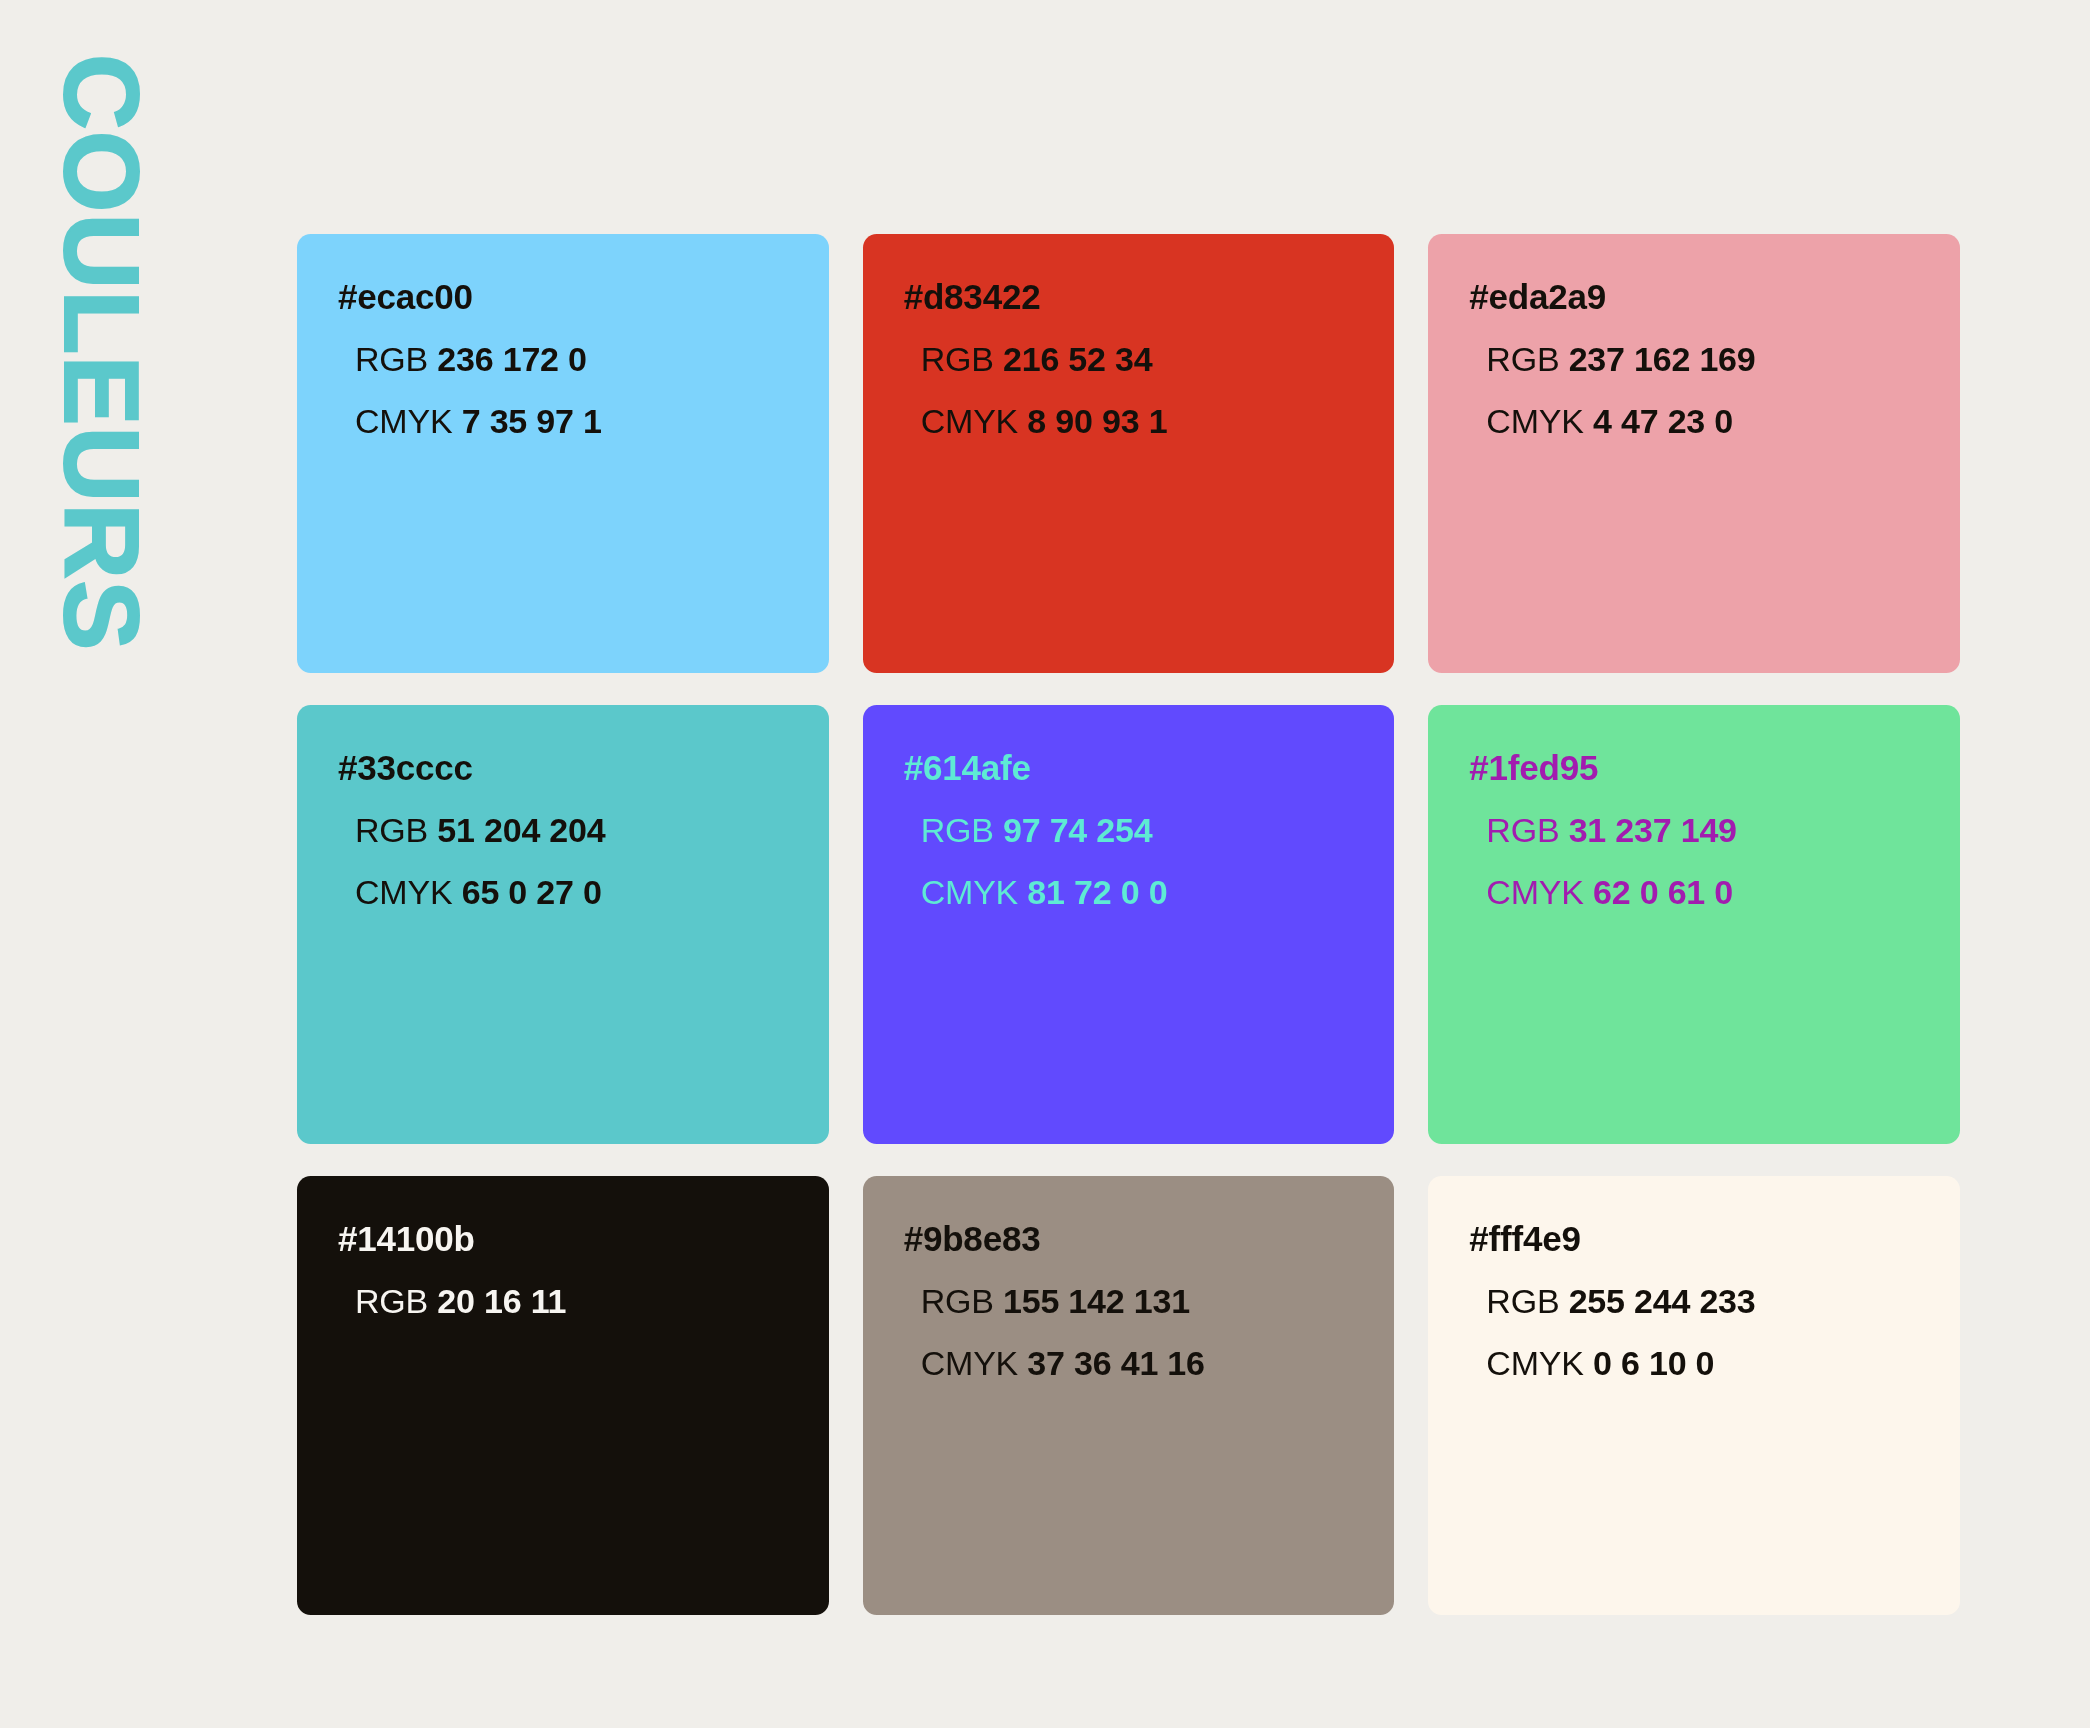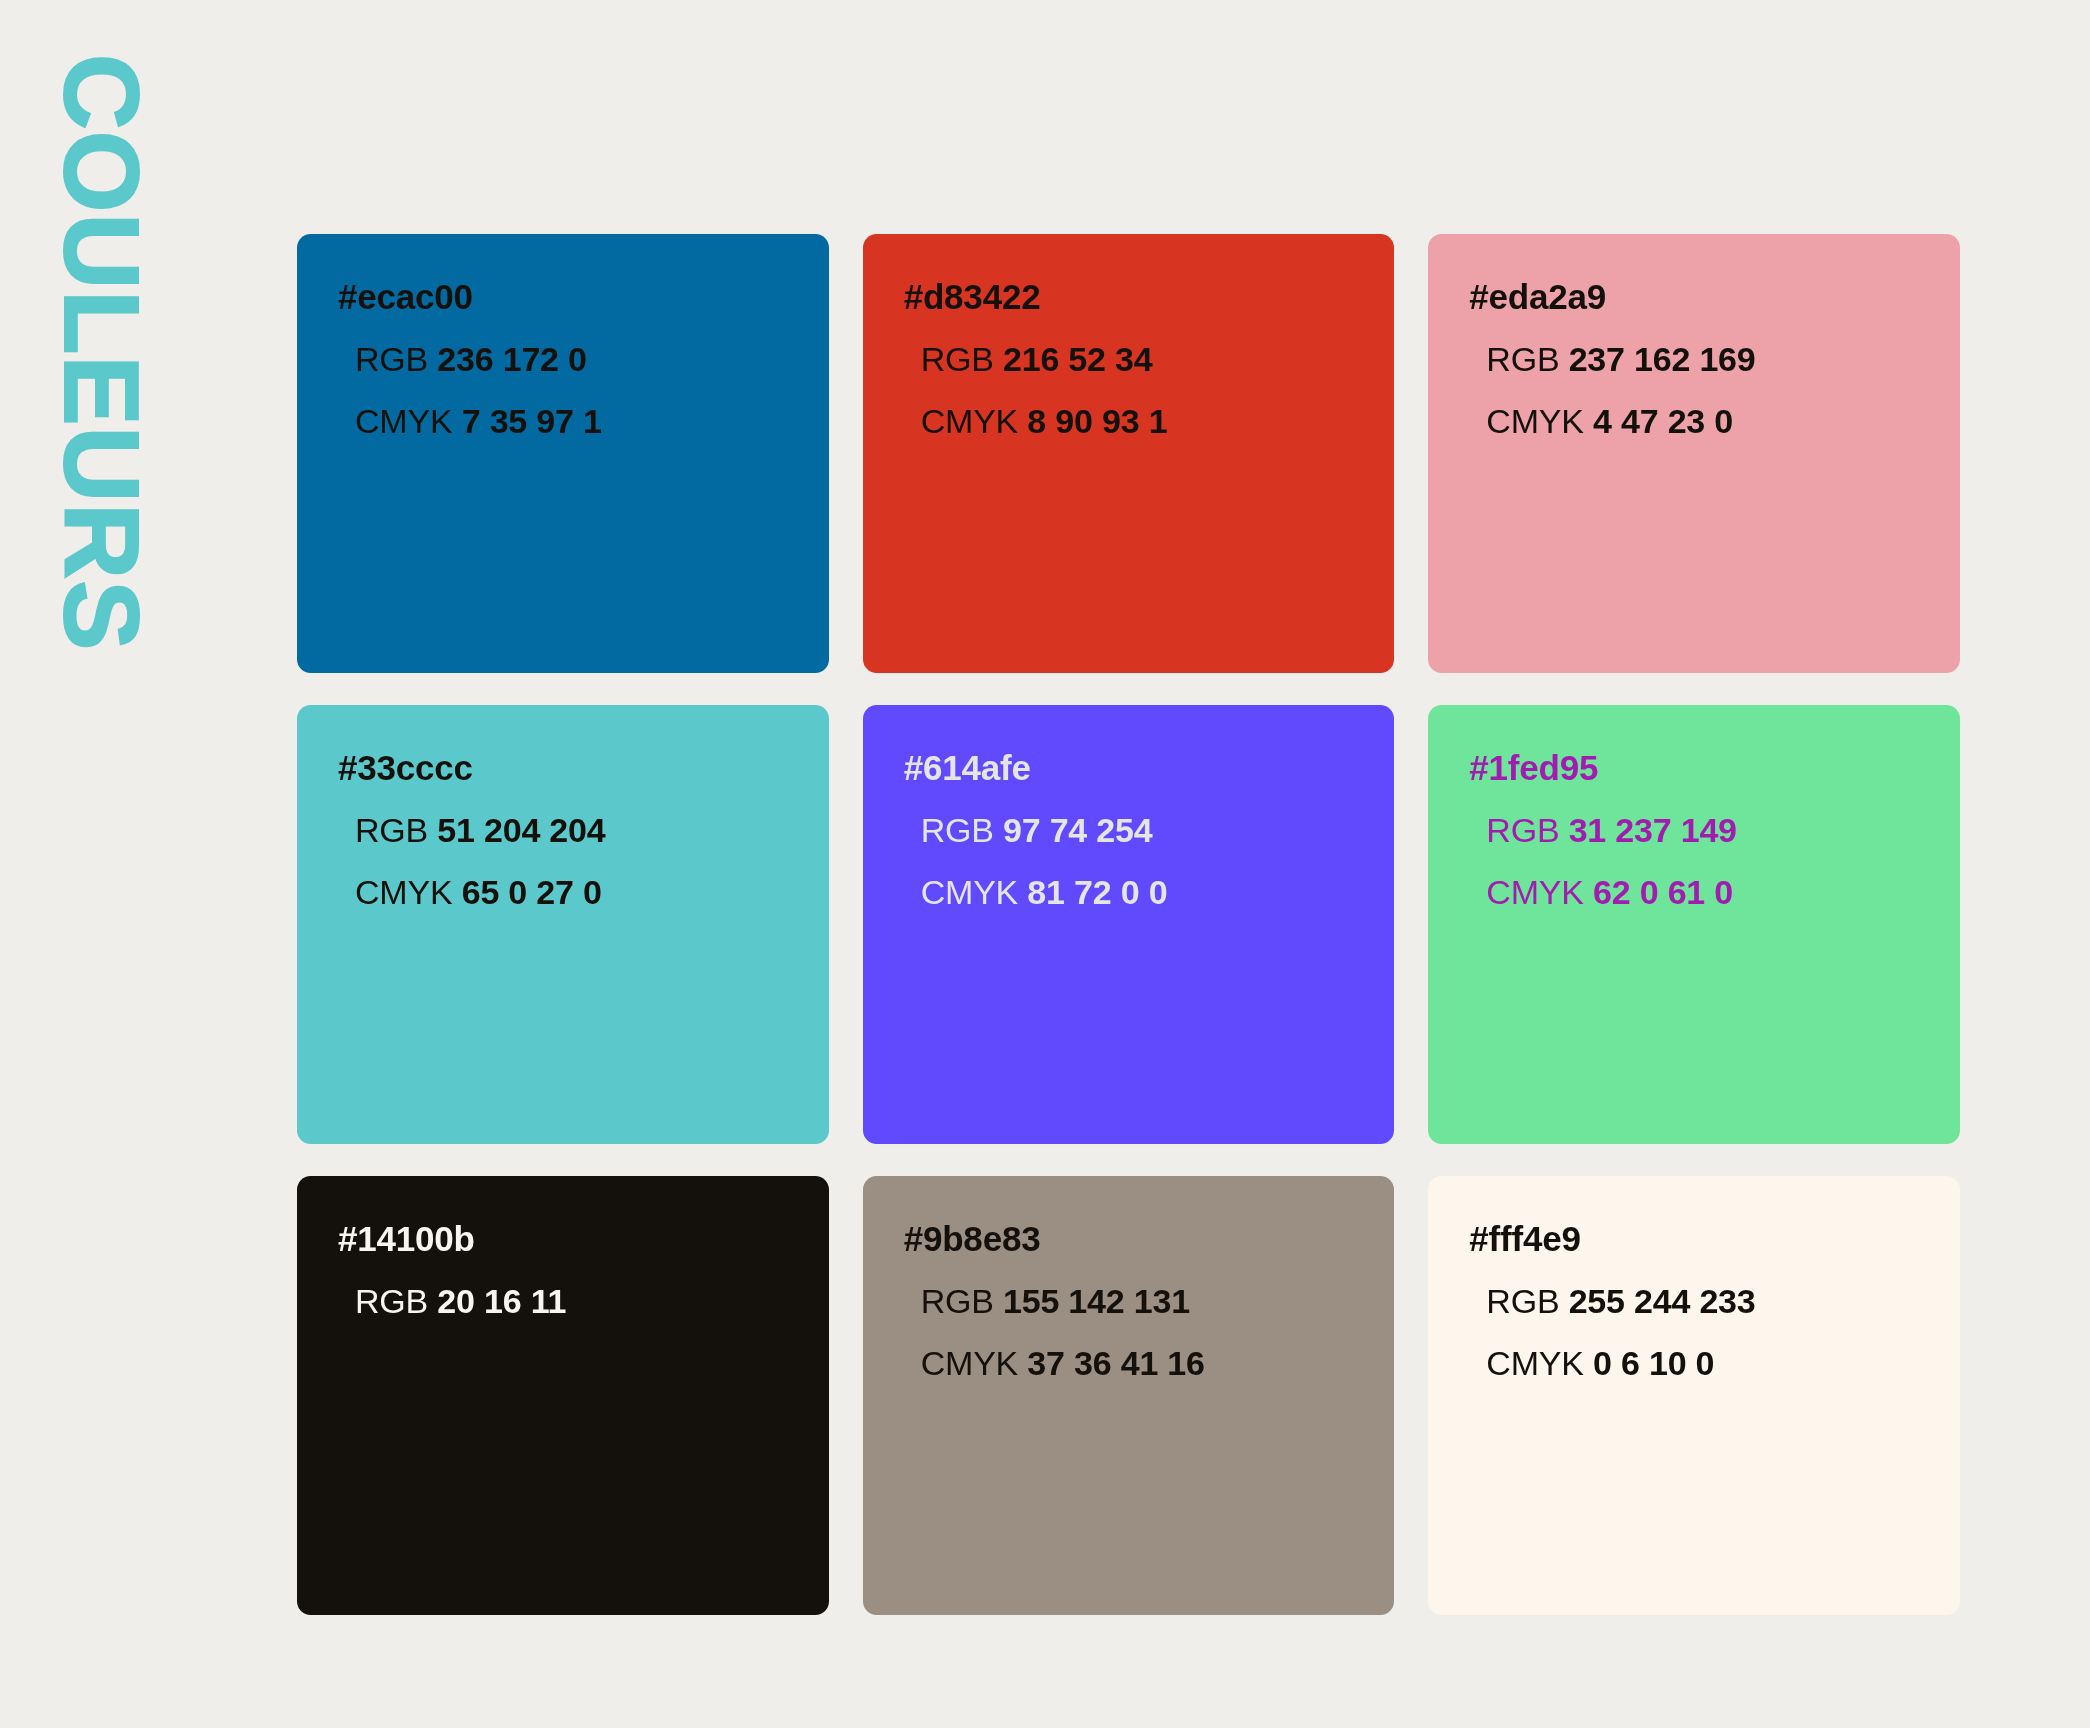--- a/index.html
+++ b/index.html
@@ -83,21 +83,21 @@
 </style>
 </head>
 <body style="background: rgb(240, 238, 234);">
 
 <div class="title-rail">
   <div class="page-title" style="color: rgb(91, 200, 203); -webkit-text-stroke: 2px rgb(91, 200, 203);">COULEURS</div>
 </div>
 
 <div class="swatch-grid">
 
-  <div class="swatch" style="background: #0369a1; color: rgb(20, 16, 11);">
+  <div class="swatch" style="background: #7dd3fc; color: rgb(20, 16, 11);">
     <p class="swatch-hex">#ecac00</p>
     <p class="swatch-line"><span>RGB</span> <span class="val">236 172 0</span></p>
     <p class="swatch-line"><span>CMYK</span> <span class="val">7 35 97 1</span></p>
   </div>
 
   <div class="swatch" style="background: rgb(216, 52, 34); color: rgb(20, 16, 11);">
     <p class="swatch-hex">#d83422</p>
     <p class="swatch-line"><span>RGB</span> <span class="val">216 52 34</span></p>
     <p class="swatch-line"><span>CMYK</span> <span class="val">8 90 93 1</span></p>
   </div>
@@ -107,21 +107,21 @@
     <p class="swatch-line"><span>RGB</span> <span class="val">237 162 169</span></p>
     <p class="swatch-line"><span>CMYK</span> <span class="val">4 47 23 0</span></p>
   </div>
 
   <div class="swatch" style="background: rgb(91, 200, 203); color: rgb(20, 16, 11);">
     <p class="swatch-hex">#33cccc</p>
     <p class="swatch-line"><span>RGB</span> <span class="val">51 204 204</span></p>
     <p class="swatch-line"><span>CMYK</span> <span class="val">65 0 27 0</span></p>
   </div>
 
-  <div class="swatch" style="background: rgb(97, 74, 254); color: #e5e5e5;">
+  <div class="swatch" style="background: rgb(97, 74, 254); color: #5eead4;">
     <p class="swatch-hex">#614afe</p>
     <p class="swatch-line"><span>RGB</span> <span class="val">97 74 254</span></p>
     <p class="swatch-line"><span>CMYK</span> <span class="val">81 72 0 0</span></p>
   </div>
 
   <div class="swatch" style="background: rgb(111, 228, 155); color: #a21caf;">
     <p class="swatch-hex">#1fed95</p>
     <p class="swatch-line"><span>RGB</span> <span class="val">31 237 149</span></p>
     <p class="swatch-line"><span>CMYK</span> <span class="val">62 0 61 0</span></p>
   </div>

